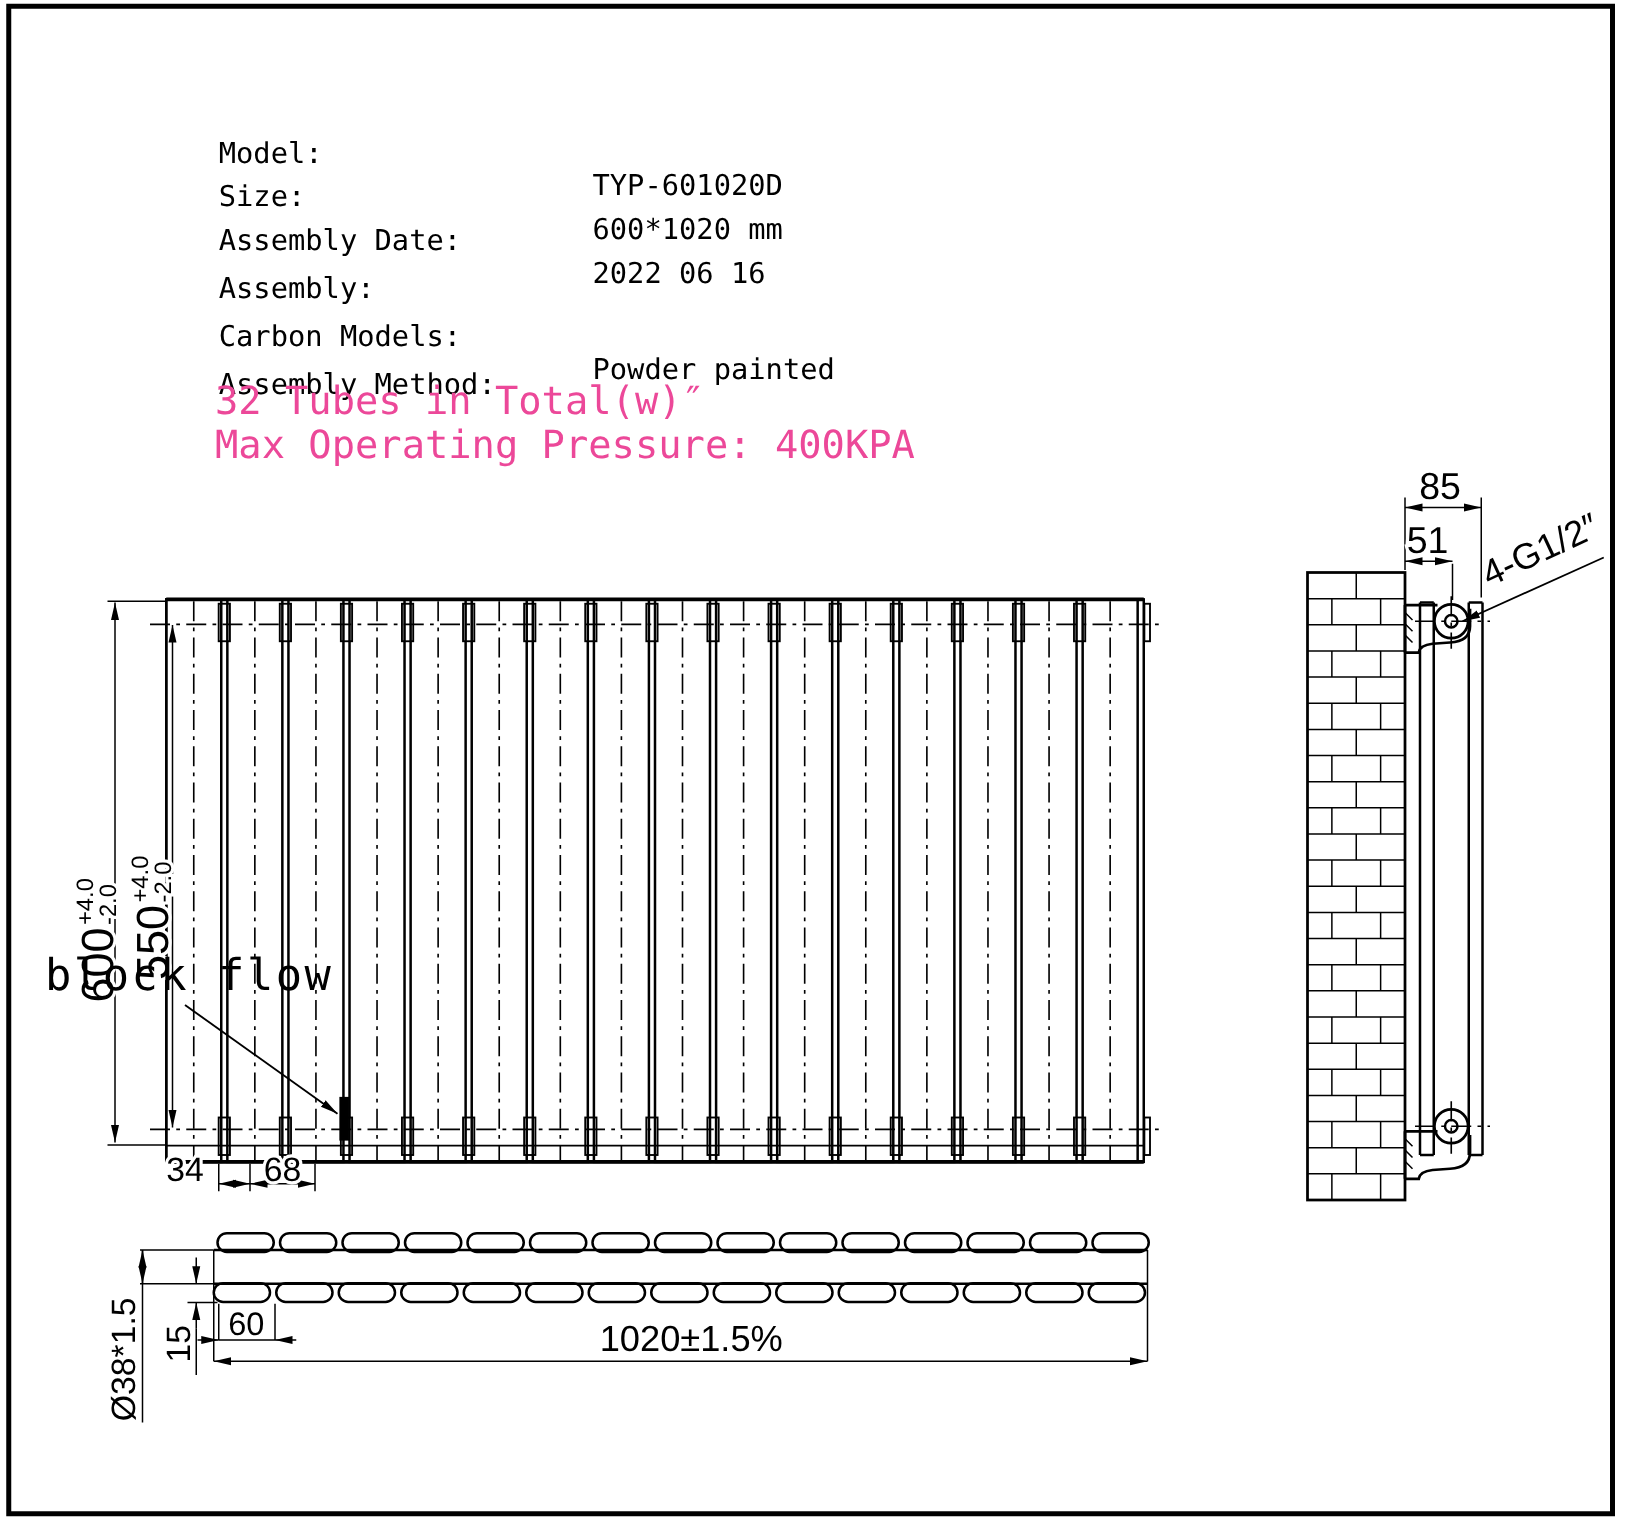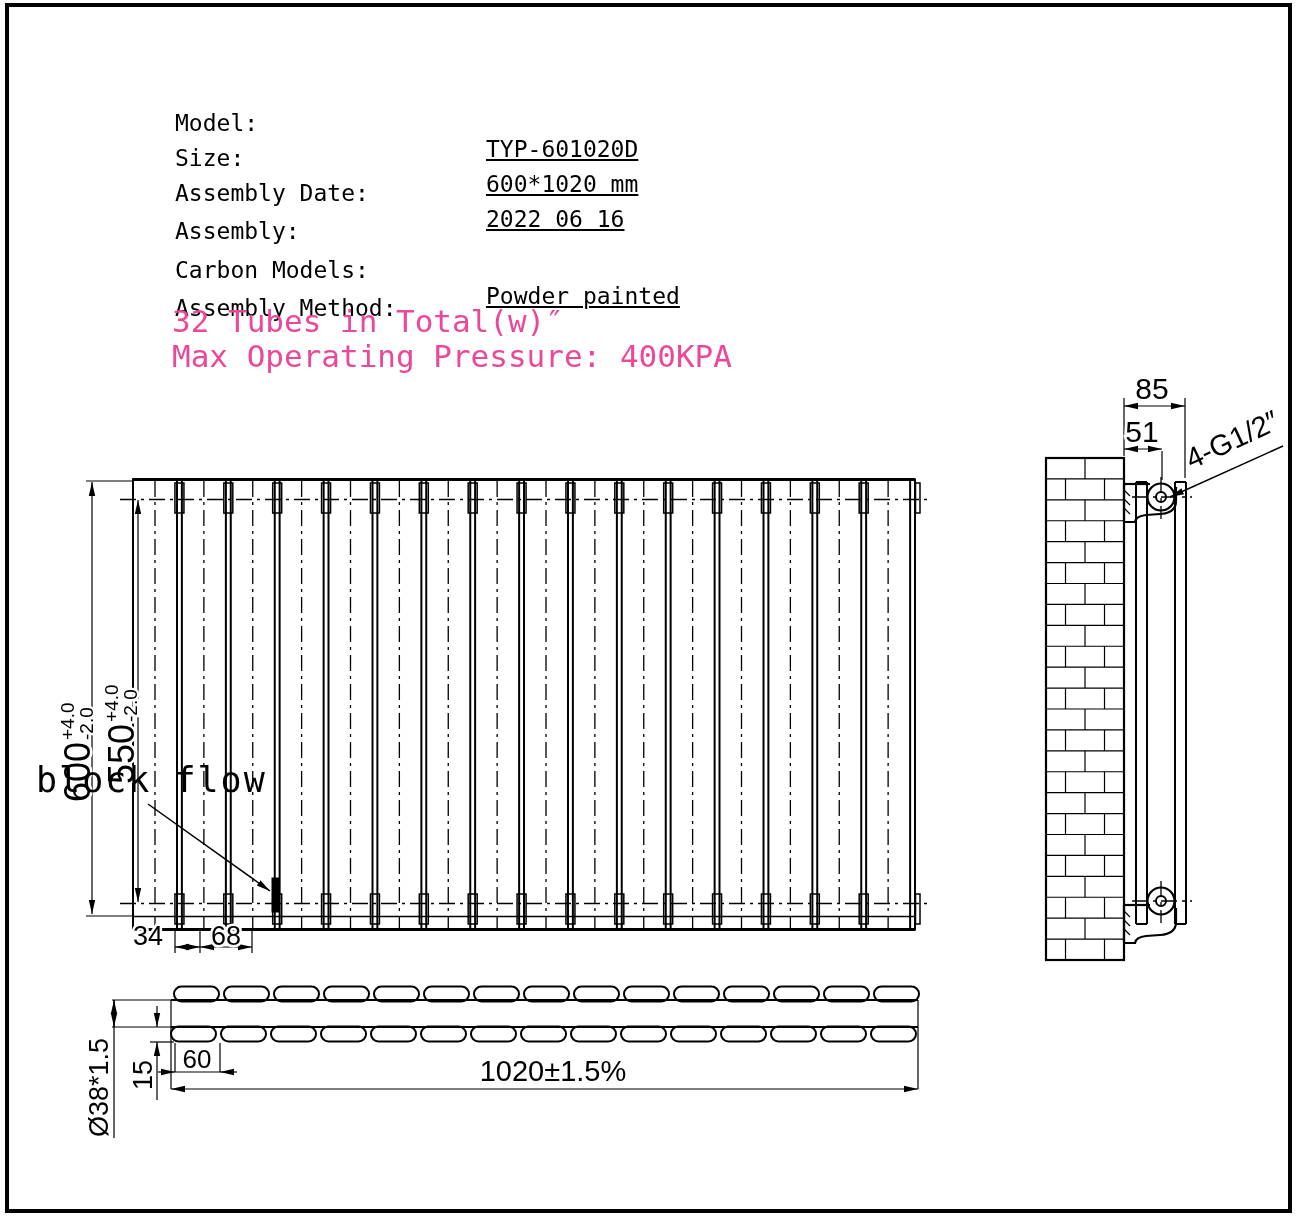--- a/index.html
+++ b/index.html
@@ -1,20 +1,20 @@
 <!DOCTYPE html>
 <html><head>
 <meta charset="utf-8">
 <style>
   html,body{margin:0;padding:0;background:#ffffff;width:1300px;height:1219px;overflow:hidden;}
   #page{position:relative;width:1188px;height:1219px;background:#fff;font-family:"DejaVu Sans Mono",monospace;}
   #frame{position:absolute;left:5px;top:3px;width:1287px;height:1210px;border:4px solid #000;box-sizing:border-box;}
   .spec-row{position:absolute;left:0;width:100%;height:26px;color:#000;font-size:23px;white-space:pre;}
   .spec-label{position:absolute;left:175px;white-space:pre;}
-  .spec-value{position:absolute;left:486px;white-space:pre;text-decoration:underline;}
+  .spec-value{position:absolute;left:474px;white-space:pre;}
   .spec-extra{position:absolute;color:#ec4899;font-size:31px;white-space:pre;}
   svg{position:absolute;left:0;top:0;}
   .s2{stroke:#000;stroke-width:2;fill:none}
   .s22{stroke:#000;stroke-width:2.2;fill:none}
   .s3{stroke:#000;stroke-width:3;fill:none}
   .s15{stroke:#000;stroke-width:1.5;fill:none}
   .thin{stroke:#000;stroke-width:1.2;fill:none}
   .cl{stroke:#000;stroke-width:1.3;fill:none;stroke-dasharray:16 5 3 5}
   .dim-t{font-family:"Liberation Sans",sans-serif;fill:#000;paint-order:stroke;stroke:#ffffff;stroke-width:5px;}
   .cad-t{font-family:"DejaVu Sans Mono",monospace;fill:#000;}

